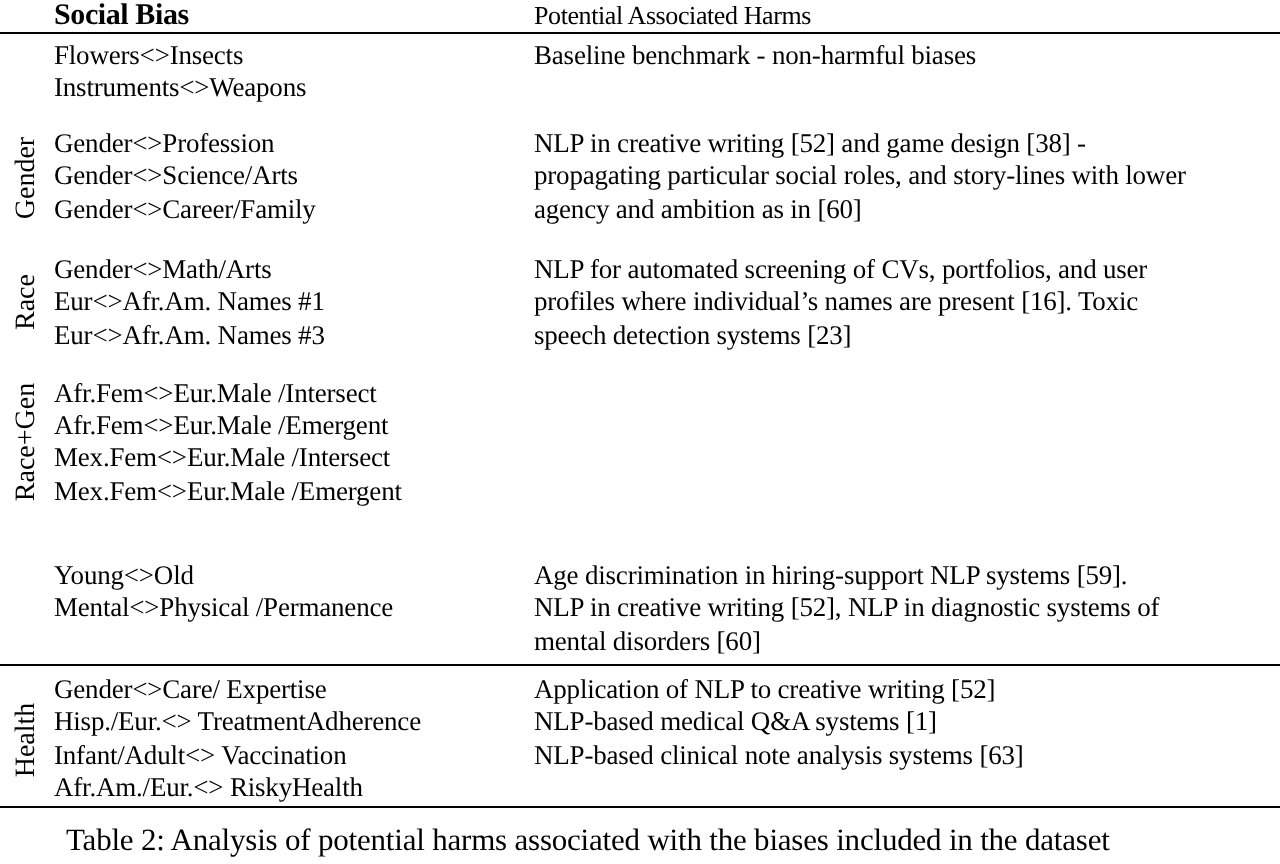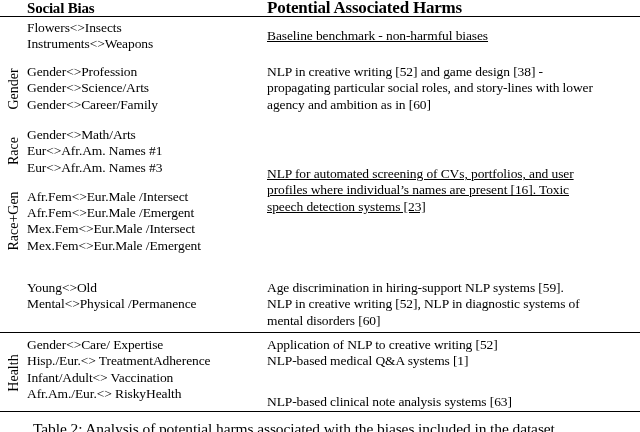--- a/index.html
+++ b/index.html
@@ -3,44 +3,44 @@
 <meta charset="utf-8">
 <style>
   html,body{margin:0;padding:0;}
   body{
     width:640px;height:432px;overflow:hidden;background:#ffffff;color:#000;
     font-family:"Liberation Serif", serif;font-size:13.5px;line-height:16.3px;
     letter-spacing:-0.1px;
   }
   .thead{display:flex;padding-top:1px;}
   .h-bias{margin-left:27px;width:240px;font-weight:bold;font-size:15px;line-height:14.5px;letter-spacing:-0.2px;}
-  .h-harm{font-weight:bold;font-size:17px;line-height:14.5px;letter-spacing:-0.2px;}
+  .h-harm{font-weight:normal;font-size:13px;line-height:14.5px;letter-spacing:-0.2px;}
   .rule{border-bottom:1.5px solid #000;height:0;}
   .rule-thin{border-bottom:1px solid #000;height:0;}
   .row{display:flex;}
   .gutter{flex:0 0 27px;position:relative;}
   .vlabel{
     position:absolute;left:50%;top:50%;
     transform:translate(-50%,-50%) rotate(180deg);
     writing-mode:vertical-rl;font-size:14px;letter-spacing:0;white-space:nowrap;
   }
   .bias{flex:0 0 240px;}
   .left{flex:0 0 267px;}
   .harm{flex:1 1 auto;padding-right:10px;}
-  .vcenter{display:flex;flex-direction:column;justify-content:center;text-decoration:underline;}
+  .vcenter{display:flex;flex-direction:column;}
   .t{white-space:nowrap;}
   .sec1{margin-top:3px;}
   .sec2{margin-top:12px;}
   .sec3{margin-top:14px;}
   .grp2{margin-top:13px;}
   .sec4{margin-top:26px;}
   .rule-mid{margin-top:3px;}
   .sec5{margin-top:4px;}
   .rule-bot{margin-top:1px;}
-  .harm-block2{margin-top:24px;}
+  .harm-block2{margin-top:0;}
   .caption{margin-top:8px;padding-left:33px;font-size:15.5px;line-height:18px;white-space:nowrap;}
 </style>
 </head>
 <body>
 
 <div class="thead">
   <div class="h-bias">Social Bias</div>
   <div class="h-harm">Potential Associated Harms</div>
 </div>
 <div class="rule-thin"></div>

